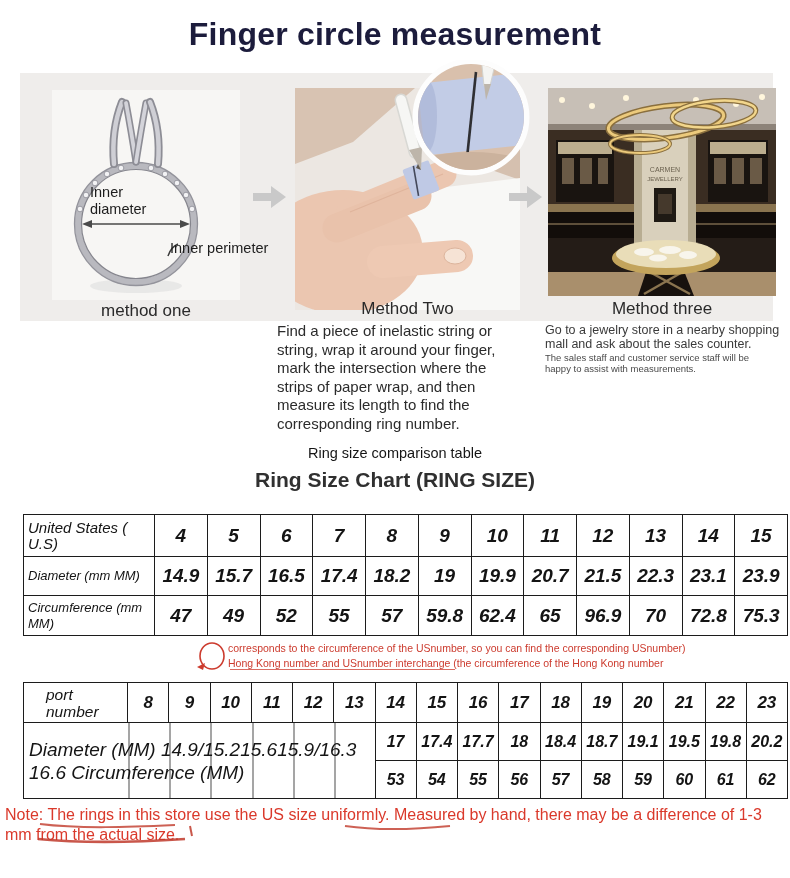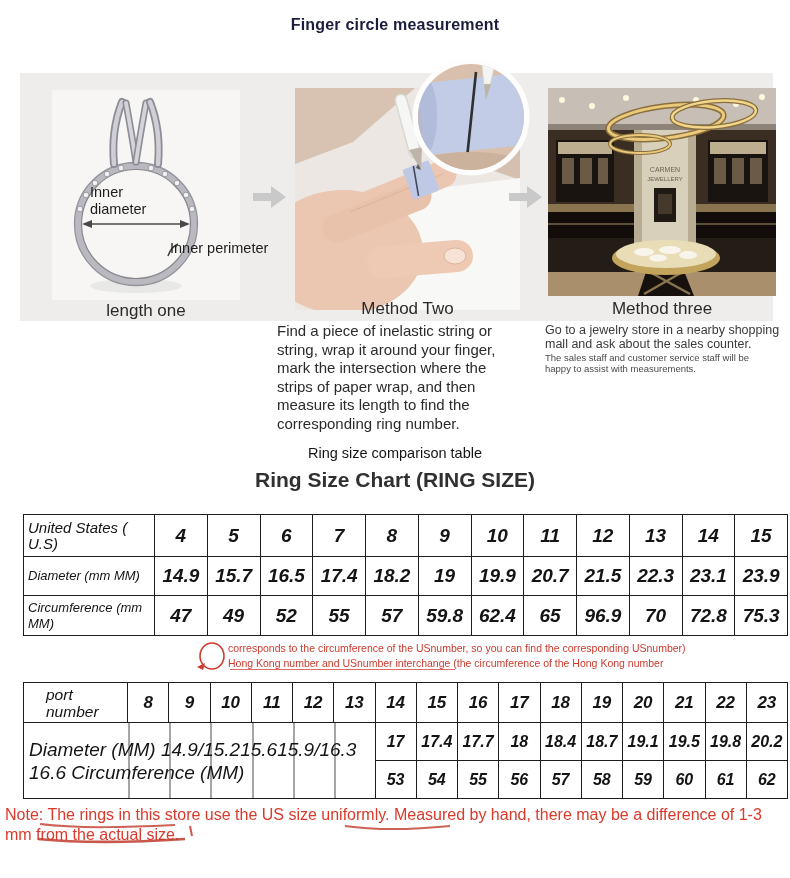--- a/index.html
+++ b/index.html
@@ -1,21 +1,21 @@
 <!DOCTYPE html>
 <html><head>
 <meta charset="utf-8">
 <style>
   * { margin:0; padding:0; box-sizing:border-box; }
   body { background:#ffffff; font-family:"Liberation Sans", sans-serif; }
   .page { position:relative; width:790px; height:878px; margin:0 auto; background:#fff; overflow:hidden; }
   .ml { white-space:pre-line; }
 
   .title { position:absolute; left:0; top:16px; width:790px; text-align:center;
-           font-size:16px; font-weight:600; color:#1c1c3c; letter-spacing:0.2px; }
+           font-size:32px; font-weight:600; color:#1c1c3c; letter-spacing:0.2px; }
 
   .band { position:absolute; left:20px; top:73px; width:753px; height:248px; background:#efedeb; }
 
   .photo1 { position:absolute; left:52px; top:90px; width:188px; height:210px; background:#f7f6f4; }
   .photo2 { position:absolute; left:295px; top:60px; width:250px; height:250px; }
   .photo3 { position:absolute; left:548px; top:88px; width:228px; height:208px; }
 
   .ring-label-diam { position:absolute; left:38px; top:94px; font-size:14.5px; line-height:17px; color:#1d1d1d; }
   .ring-label-perim { position:absolute; left:118px; top:150px; font-size:14.5px; color:#1d1d1d; white-space:nowrap; }
 
@@ -228,21 +228,21 @@
     <svg width="34" height="24" viewBox="0 0 34 24">
         <polygon points="0,8 18,8 18,1 33,12 18,23 18,16 0,16" fill="#c9c9c9"></polygon>
       </svg>
   </div>
   <div class="arrow arrow2">
     <svg width="34" height="24" viewBox="0 0 34 24">
         <polygon points="0,8 18,8 18,1 33,12 18,23 18,16 0,16" fill="#c9c9c9"></polygon>
       </svg>
   </div>
 
-  <div class="method-label ml-one">length one</div>
+  <div class="method-label ml-one">method one</div>
   <div class="method-label ml-two">Method Two</div>
   <div class="method-label ml-three">Method three</div>
 
   <div class="desc desc2 ml">Find a piece of inelastic string or
 string, wrap it around your finger,
 mark the intersection where the
 strips of paper wrap, and then
 measure its length to find the
 corresponding ring number.</div>
   <div class="desc desc3">

